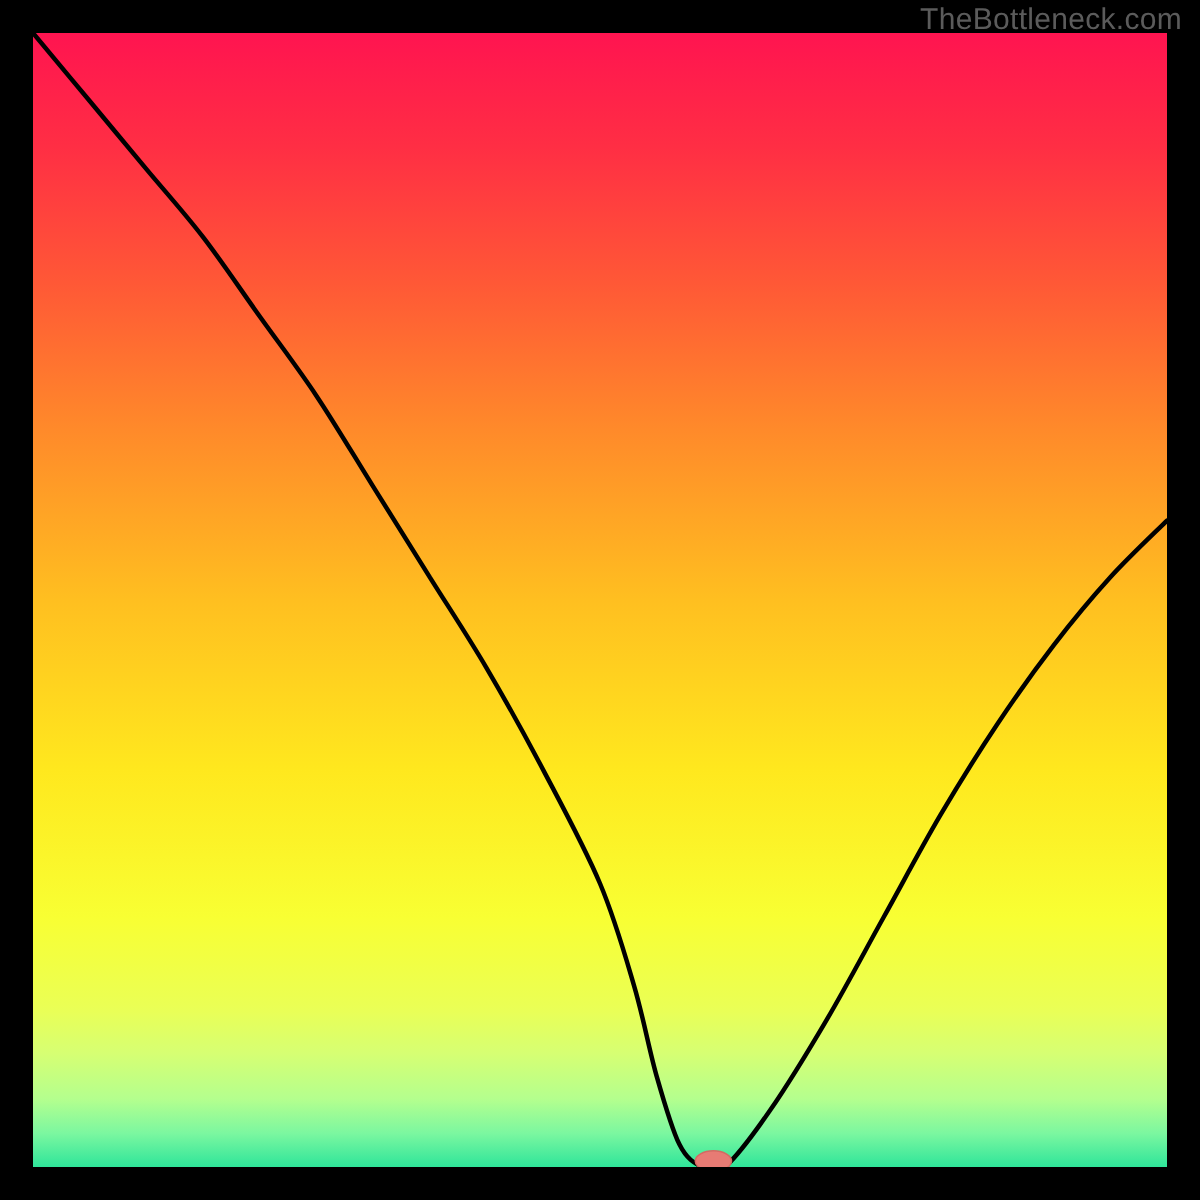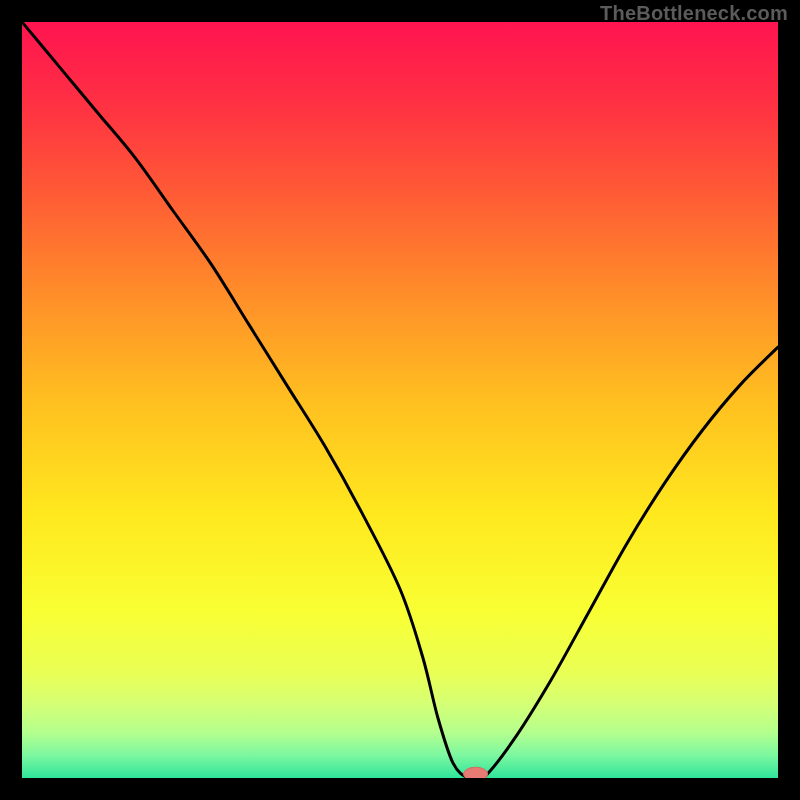--- a/index.html
+++ b/index.html
@@ -16,21 +16,21 @@
     width: 800px;
     height: 800px;
     background: #000;
   }
   .watermark {
     position: absolute;
     top: 2px;
     right: 12px;
     color: #5b5b5b;
     font-size: 20px;
-    font-weight: 700;
+    font-weight: 400;
     letter-spacing: 0.2px;
     z-index: 10;
   }
   .plot-area {
     position: absolute;
     left: 22px;
     top: 22px;
     width: 756px;
     height: 756px;
     overflow: hidden;

